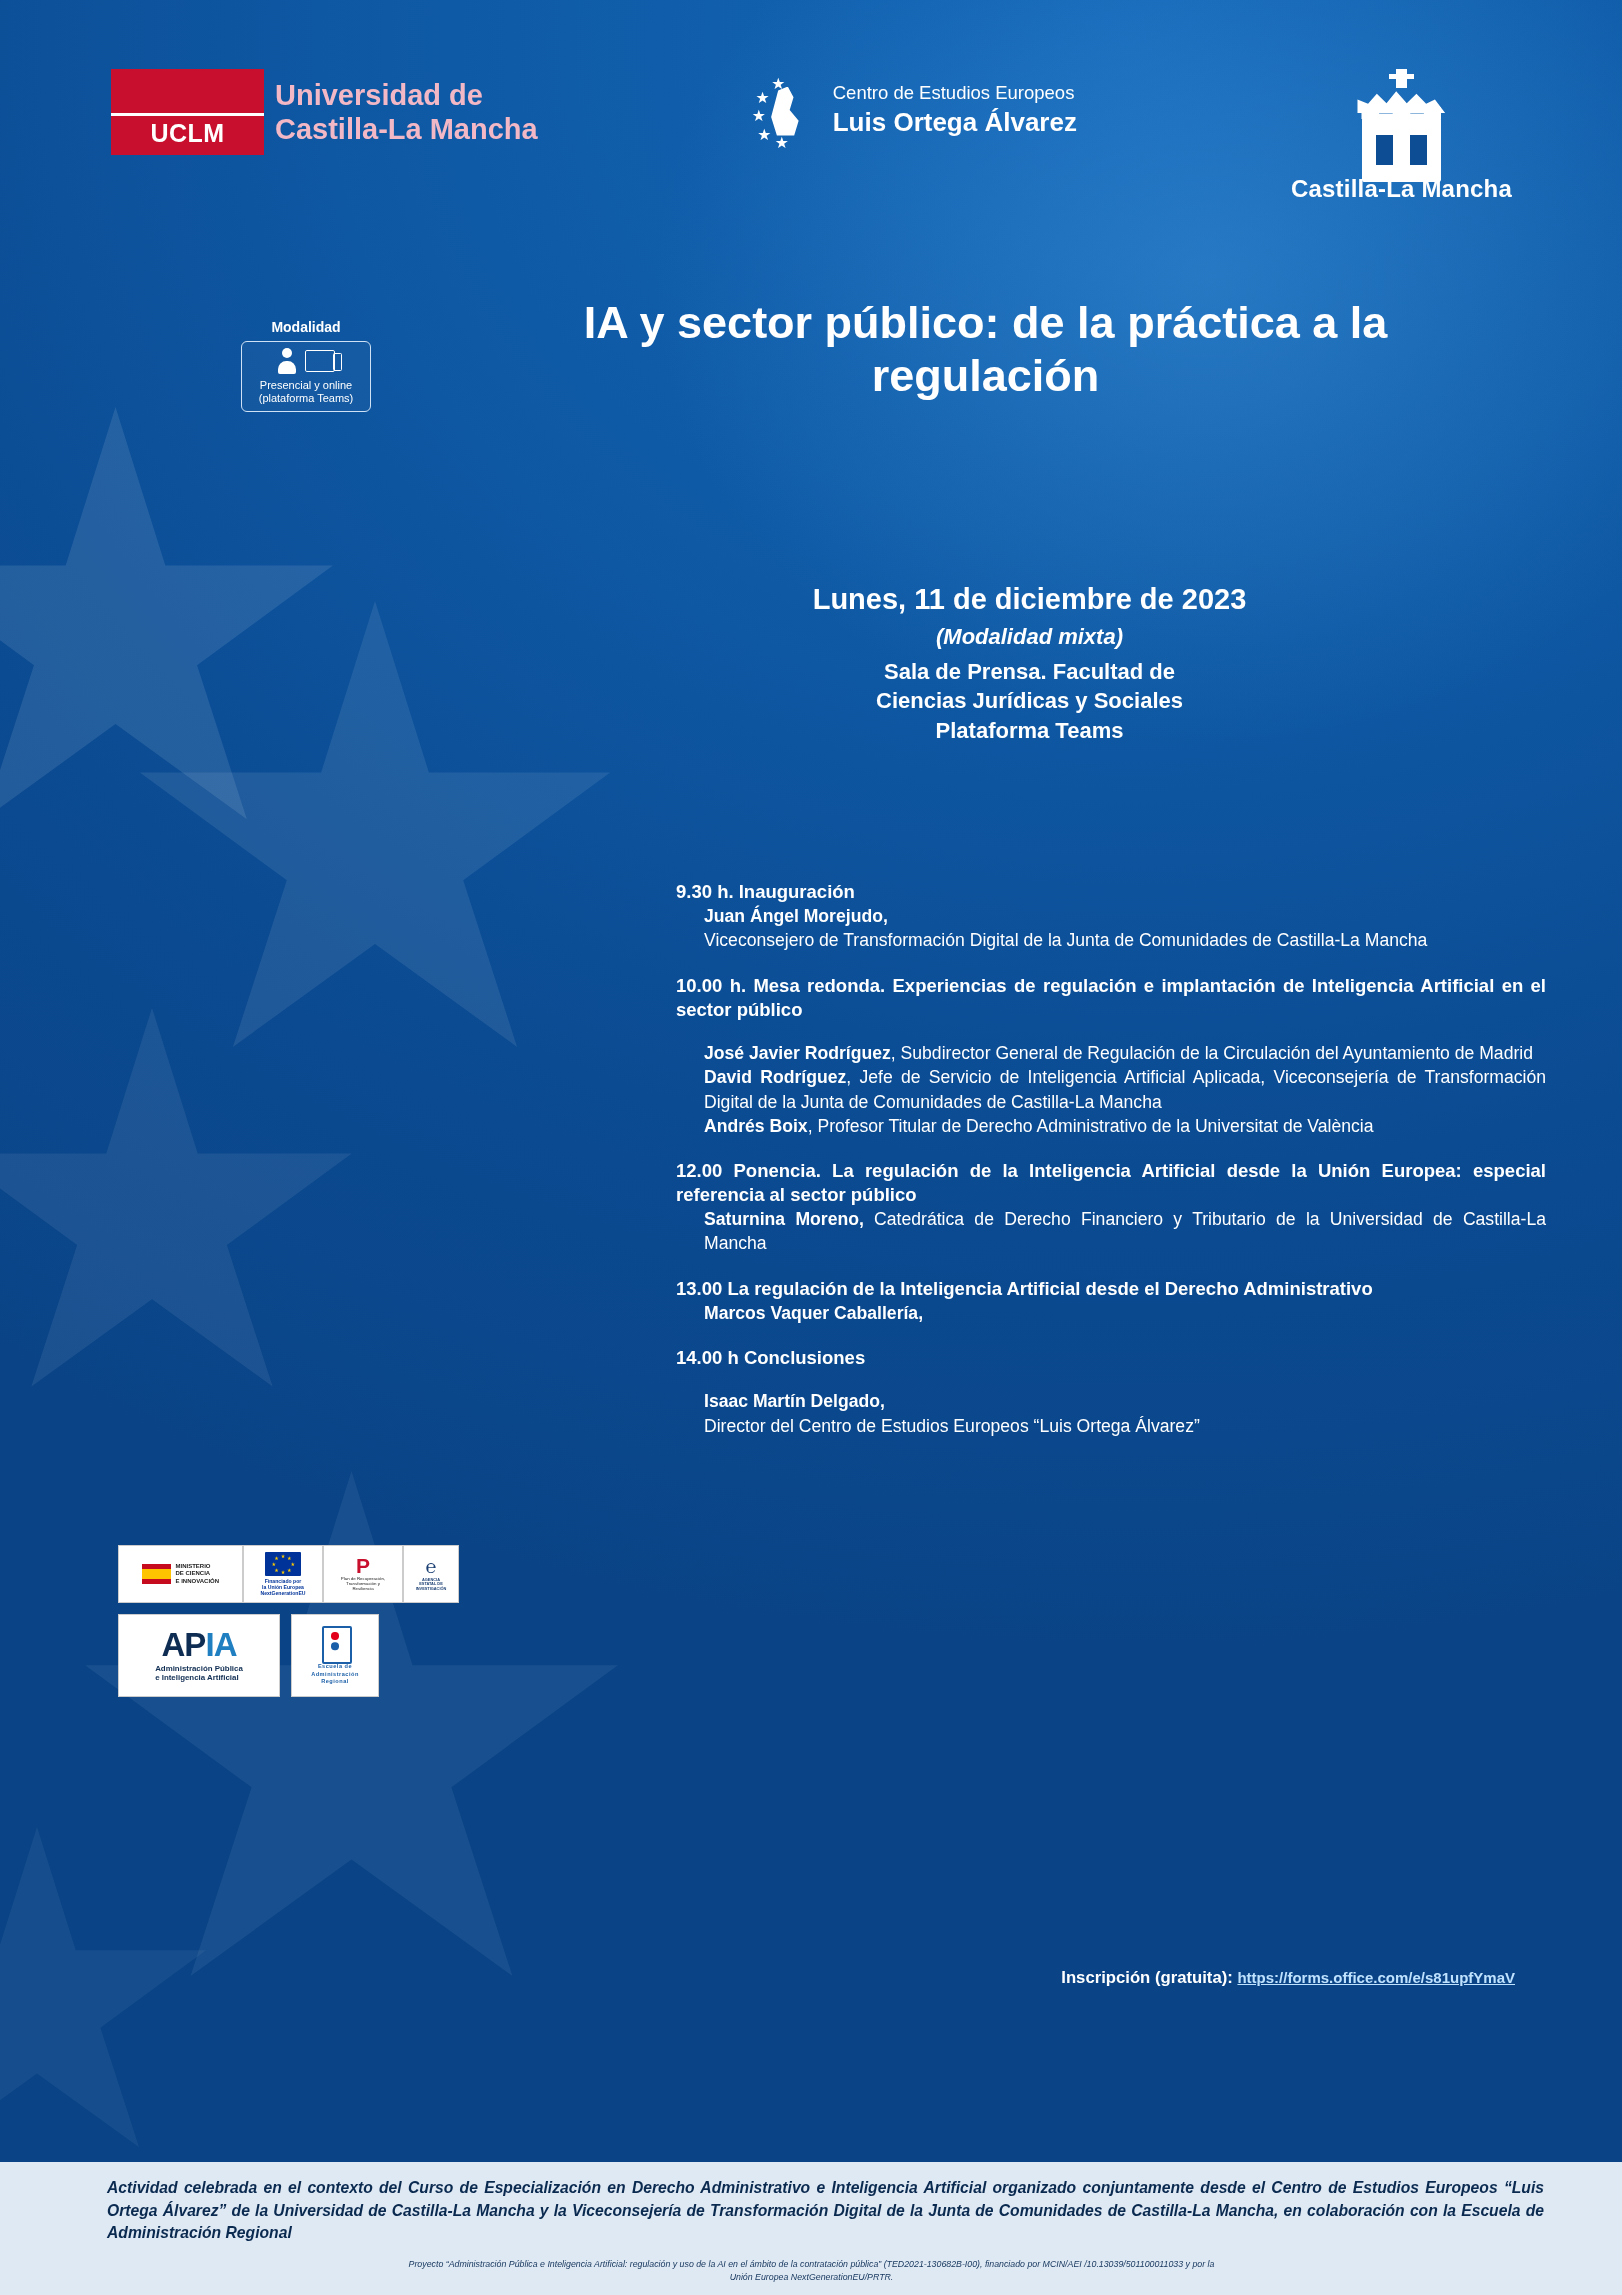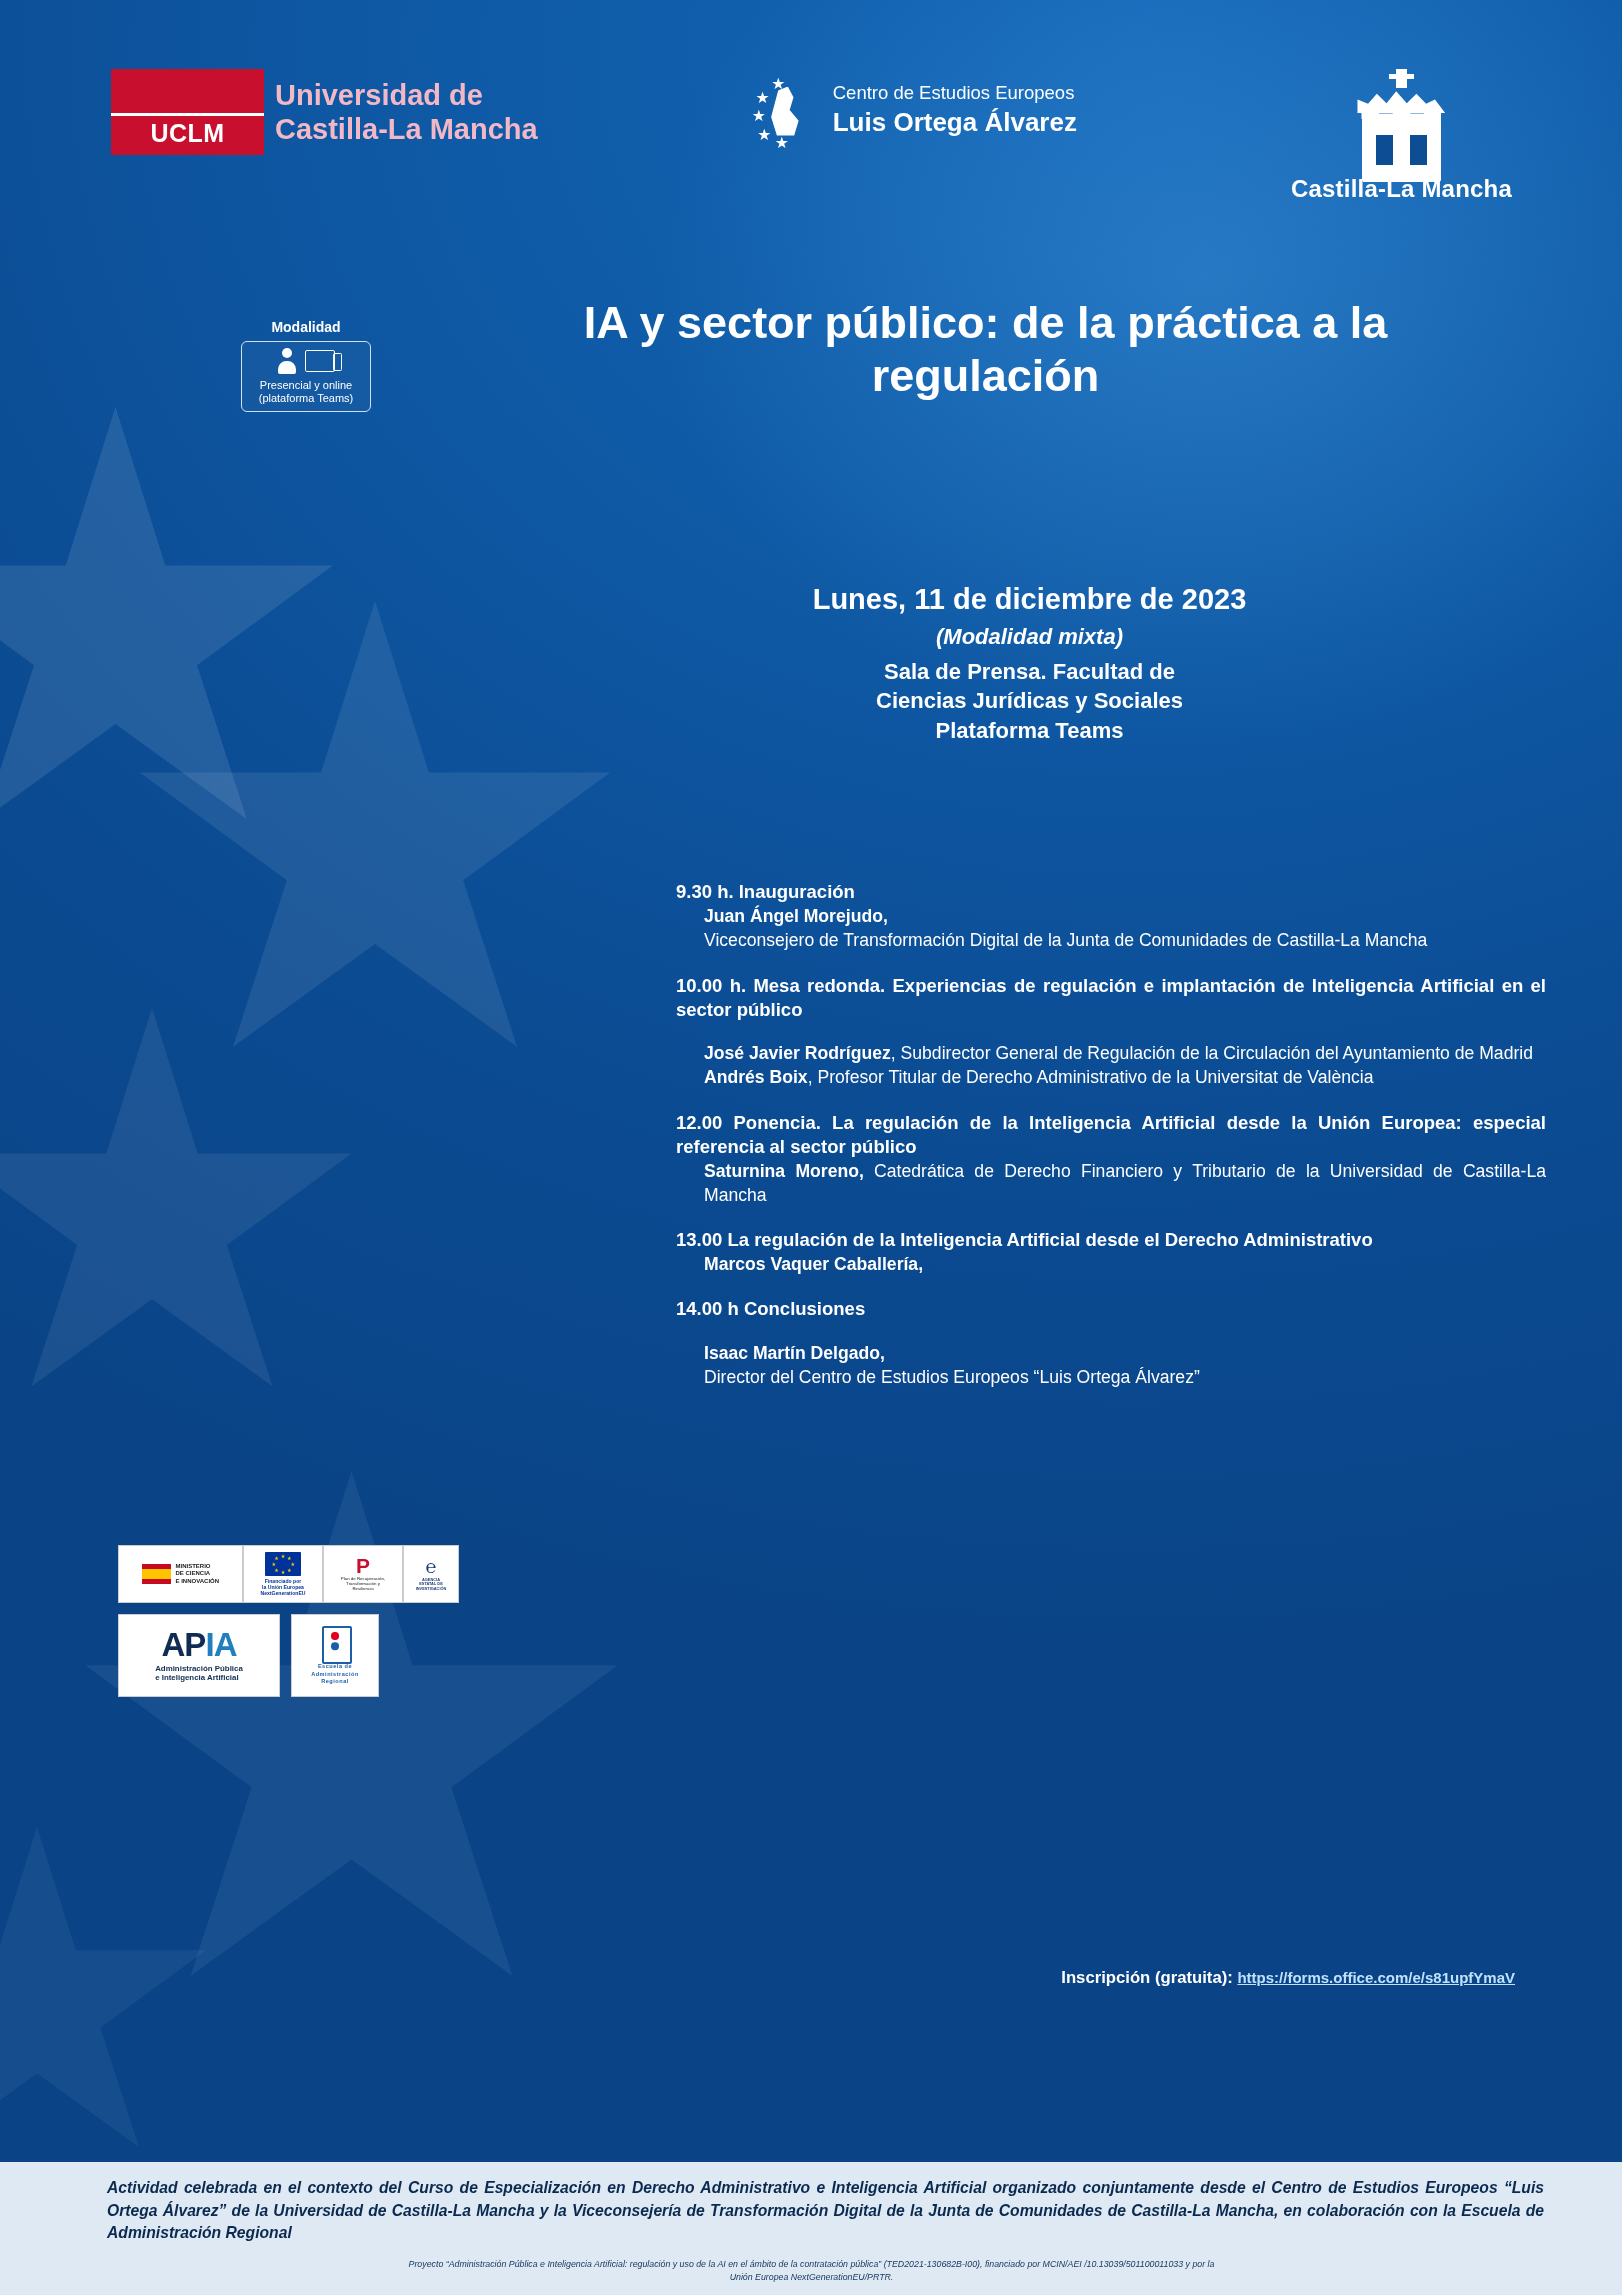--- a/index.html
+++ b/index.html
@@ -255,20 +255,23 @@
       </div>
     </div>
 
     <div class="blk">
       <div class="head">10.00 h. Mesa redonda. Experiencias de regulación e implantación de Inteligencia Artificial en el sector público</div>
       <div class="sp-18"></div>
       <div class="sub mt-24">
         <b>José Javier Rodríguez</b><span>, Subdirector General de Regulación de la Circulación del Ayuntamiento de Madrid</span>
       </div>
       <div class="sub">
+        <b>David Rodríguez</b><span>, Jefe de Servicio de Inteligencia Artificial Aplicada, Viceconsejería de Transformación Digital de la Junta de Comunidades de Castilla-La Mancha</span>
+      </div>
+      <div class="sub">
         <b>Andrés Boix</b><span>, Profesor Titular de Derecho Administrativo de la Universitat de València</span>
       </div>
     </div>
 
 
     <div class="blk">
       <div class="head">12.00 Ponencia. La regulación de la Inteligencia Artificial desde la Unión Europea: especial referencia al sector público</div>
       <div class="sub">
         <b>Saturnina Moreno,</b><span> Catedrática de Derecho Financiero y Tributario de la Universidad de Castilla-La Mancha</span>
       </div>

